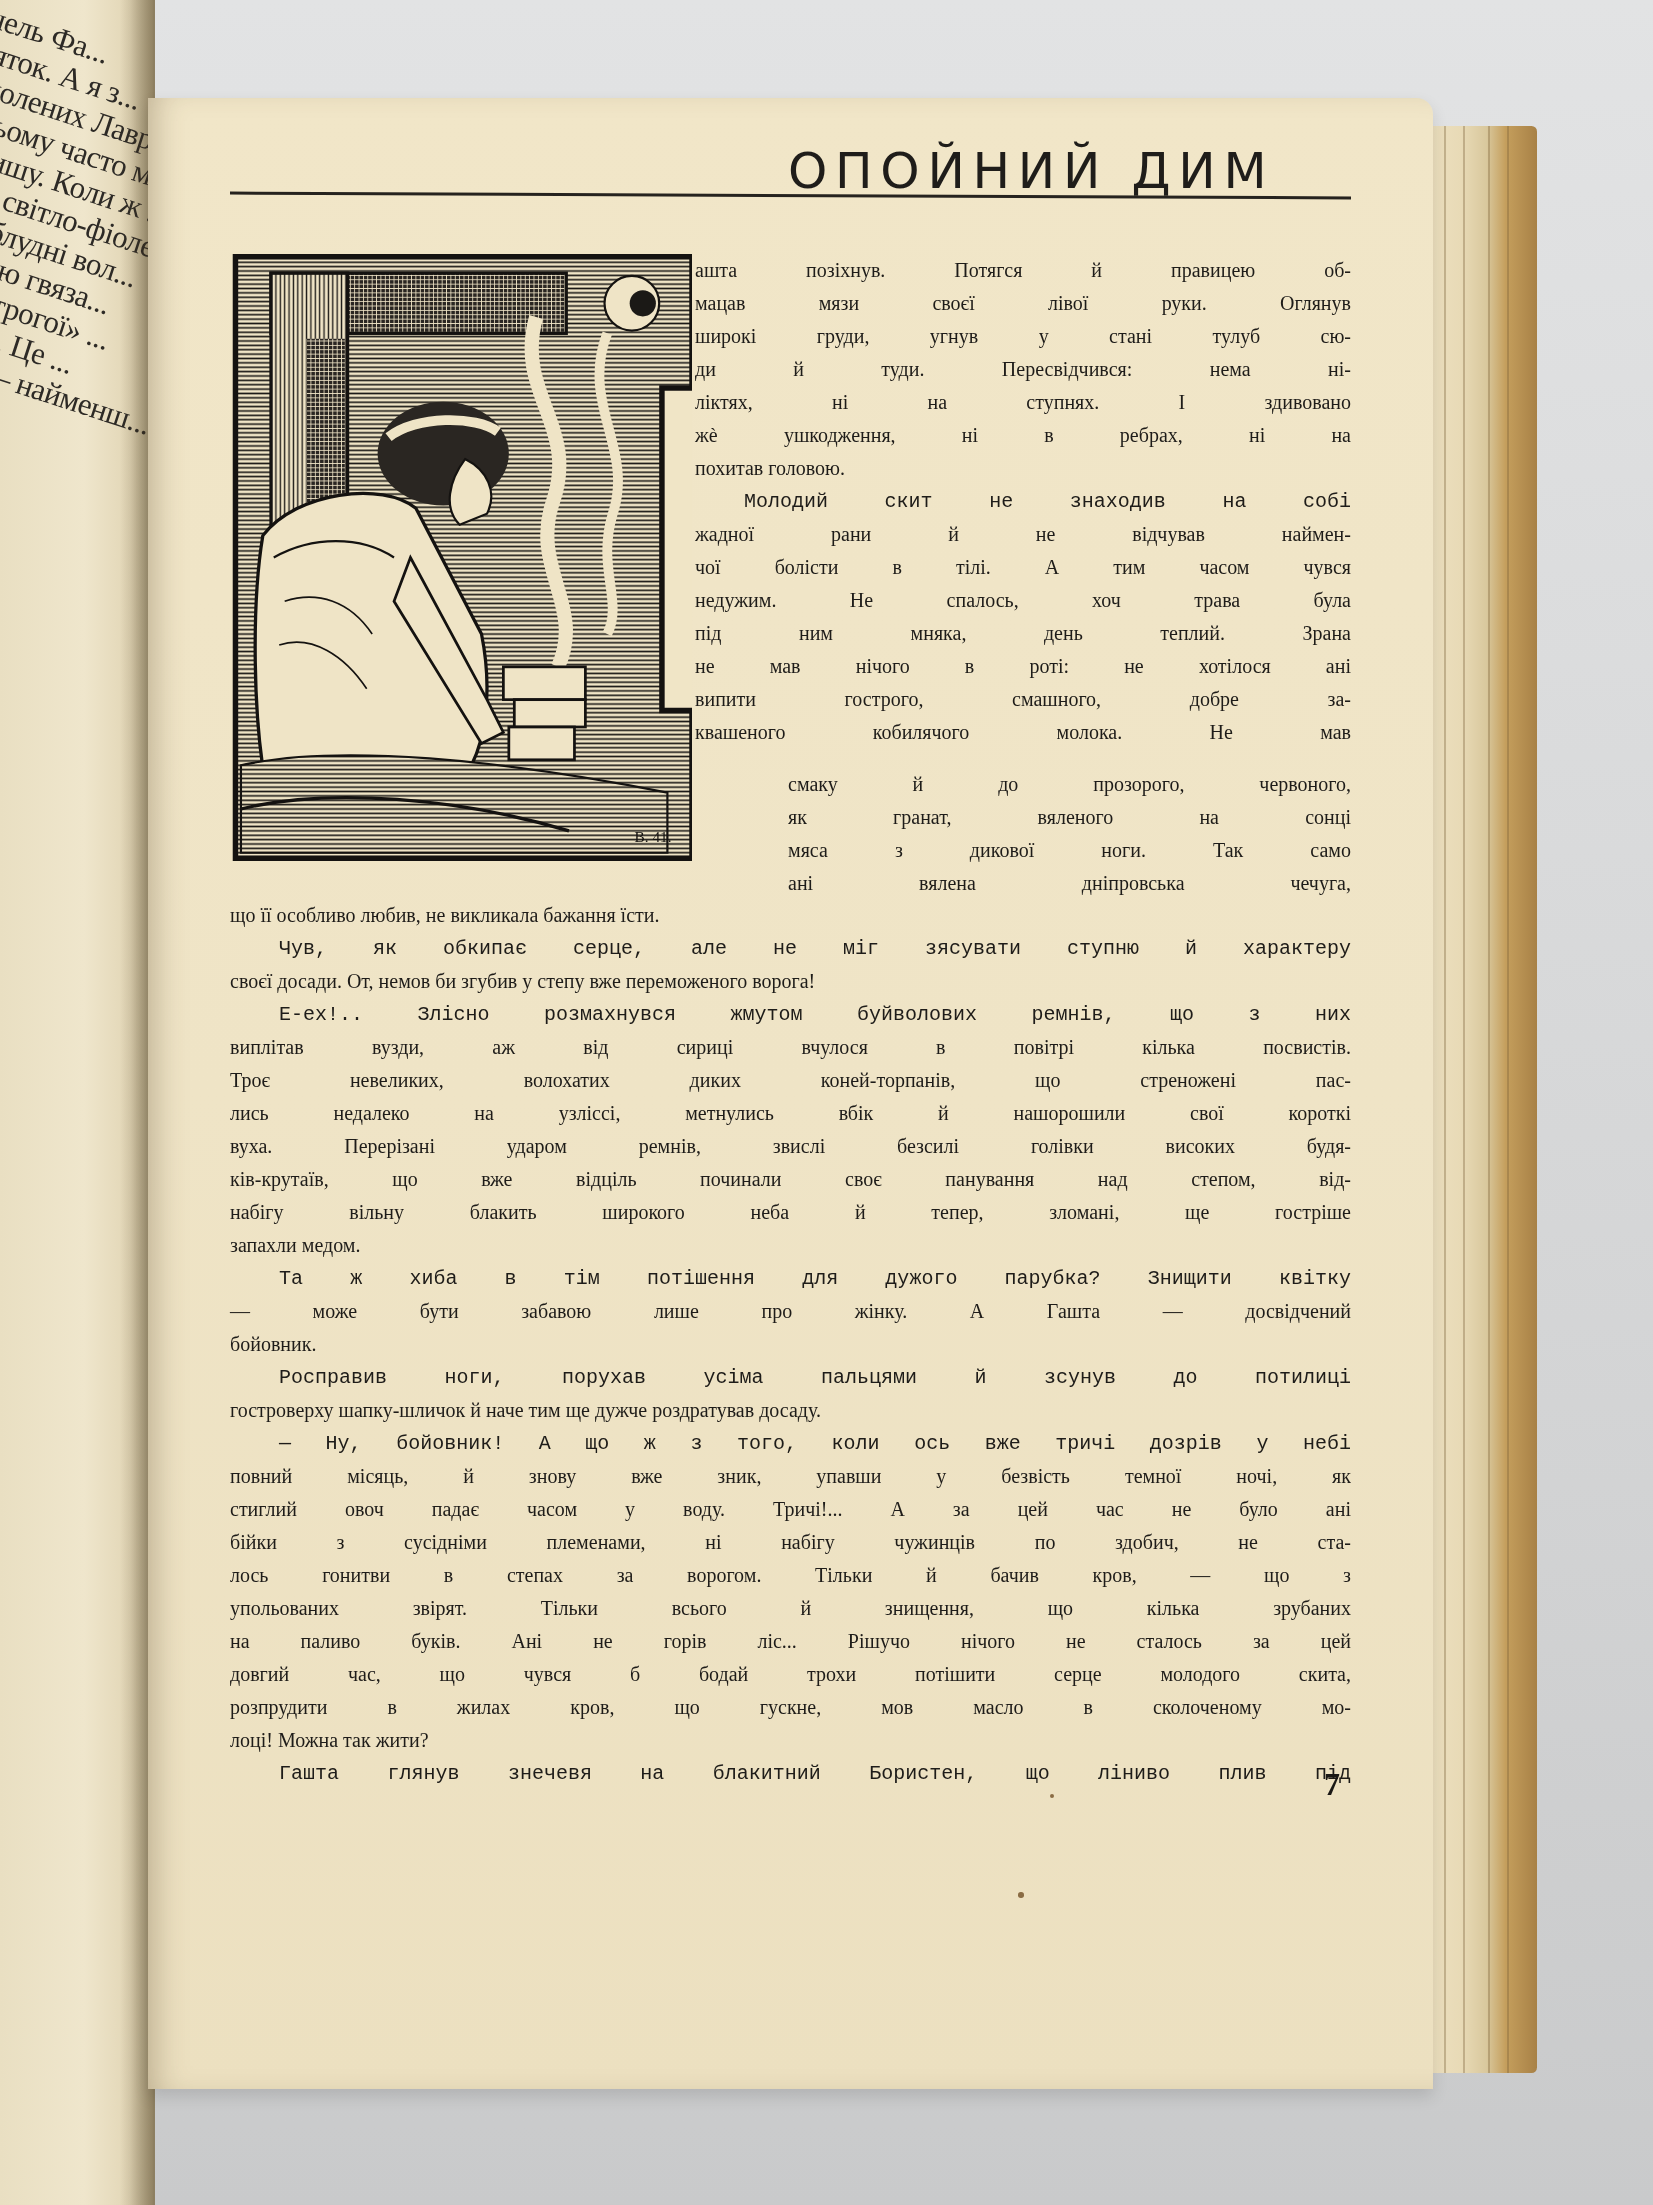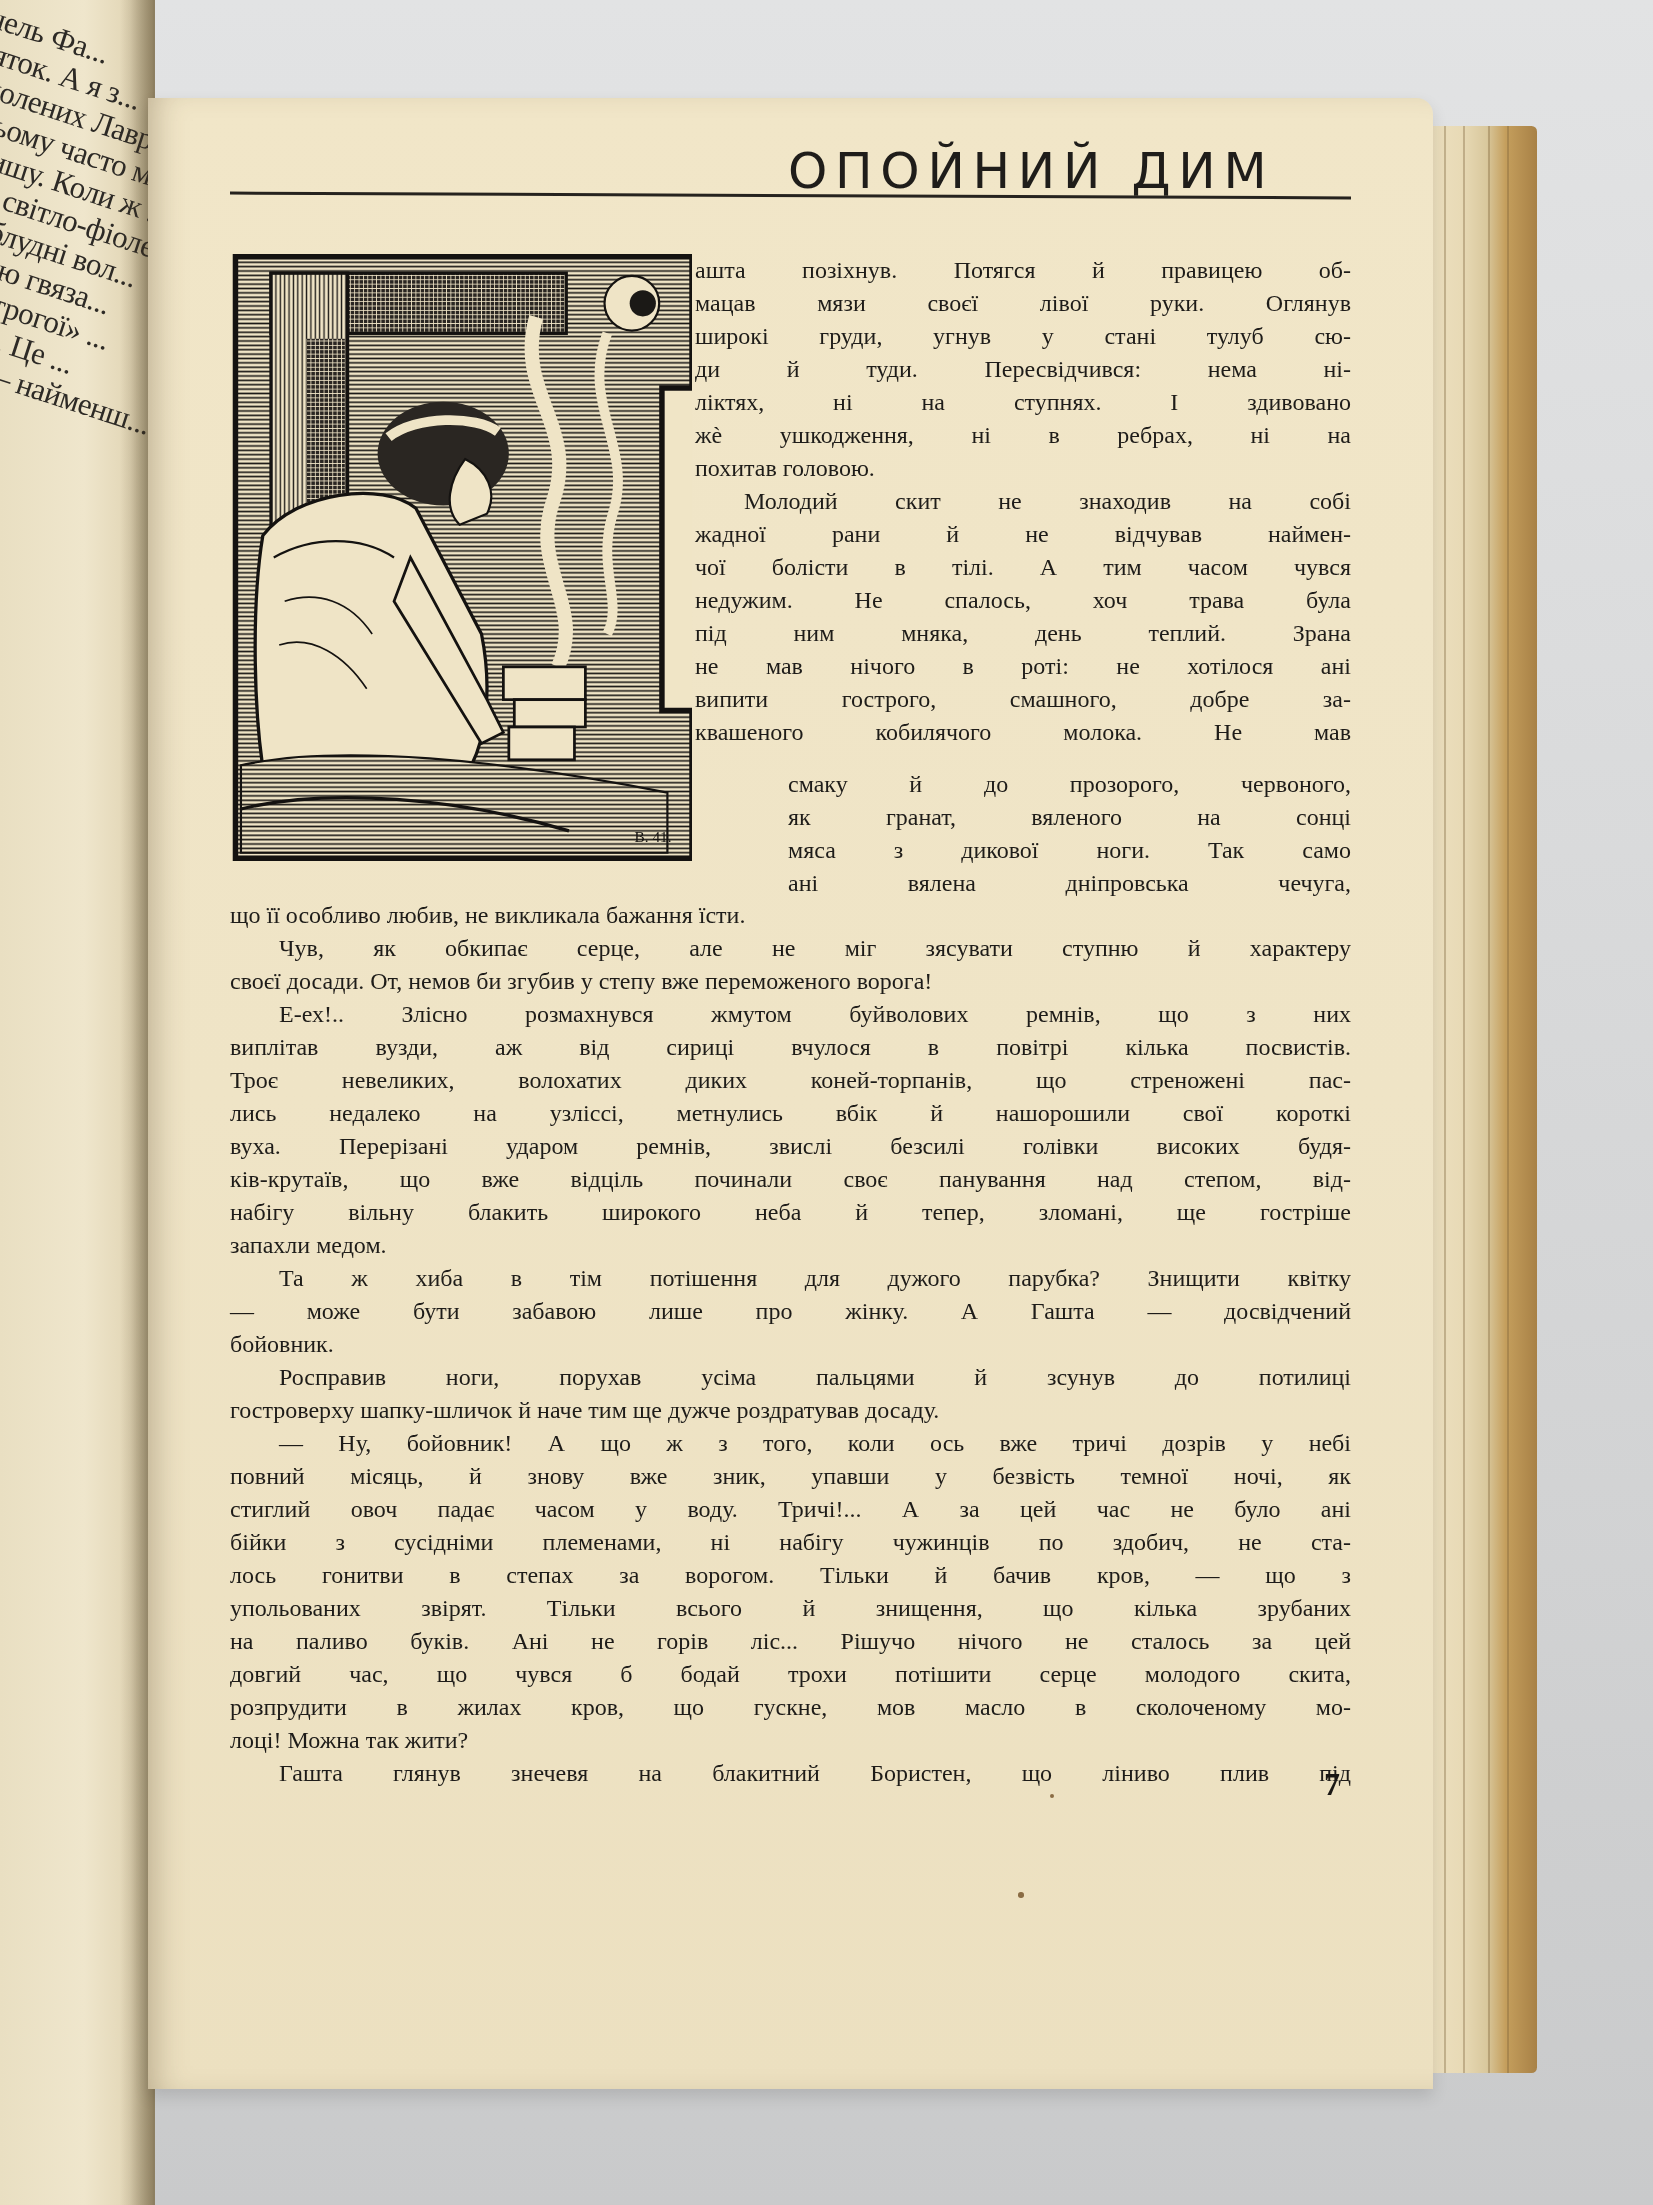--- a/index.html
+++ b/index.html
@@ -55,25 +55,25 @@
     background: #25221e; transform: rotate(0.25deg);
   }
   .illustration {
     position: absolute; left: 82px; top: 153px; width: 462px; height: 613px;
     background: #f0e5c6;
   }
   .illustration svg { width: 100%; height: 100%; display: block; }
   .text {
     position: absolute; color: #1e1c19;
     font-family: "Liberation Serif", "DejaVu Serif", serif;
-    font-size: 24px; line-height: 33px;
+    font-size: 20px; line-height: 33px;
   }
   .text p { margin: 0; text-align: justify; text-align-last: justify; white-space: nowrap; }
   .text p.last { text-align-last: left; }
-  .text p.indent { text-indent: 49px; }
+  .text p.indent { text-indent: 49px; font-family: Liberation Mono, monospace; }
   .block-wrap1 { left: 547px; top: 156px; width: 656px; }
   .block-wrap2 { left: 640px; top: 670px; width: 563px; font-family: Liberation Serif, serif; }
   .block-full  { left: 82px; top: 801px; width: 1121px; }
   .page-num {
     position: absolute; left: 1176px; top: 1668px;
     font-size: 32px; font-weight: bold; color: #1a1815;
   }
   .spot { position: absolute; border-radius: 50%; background: #8a6c44; }
 </style>
 </head>

